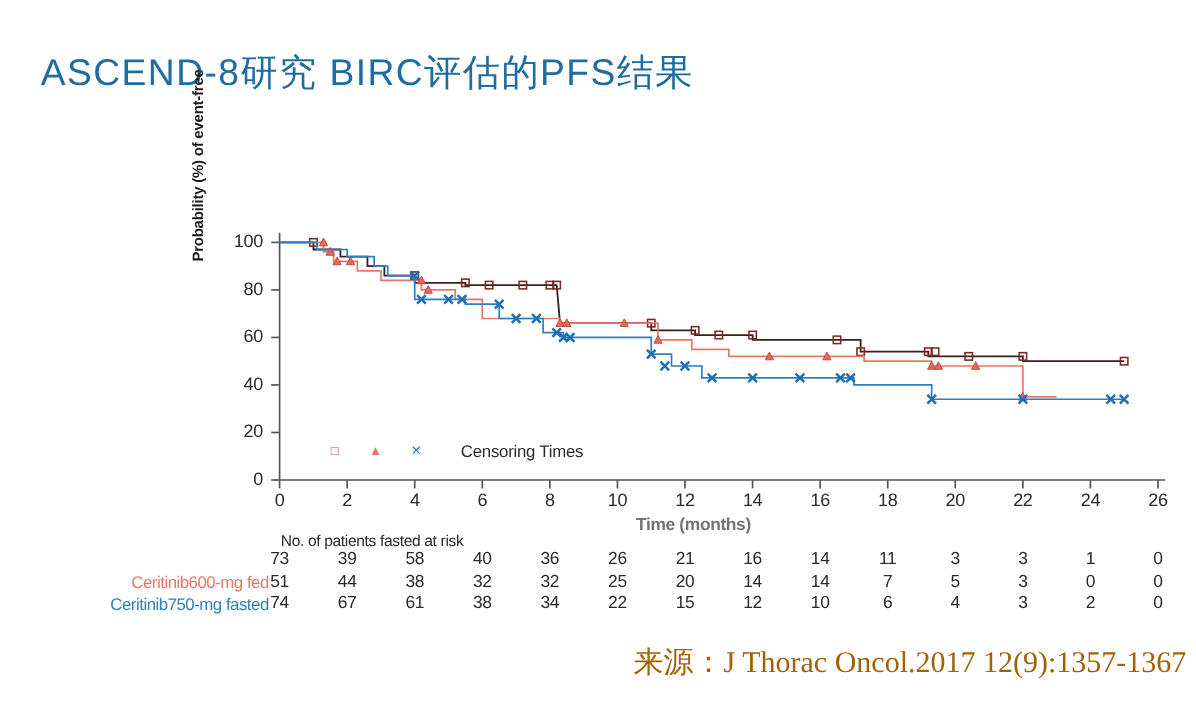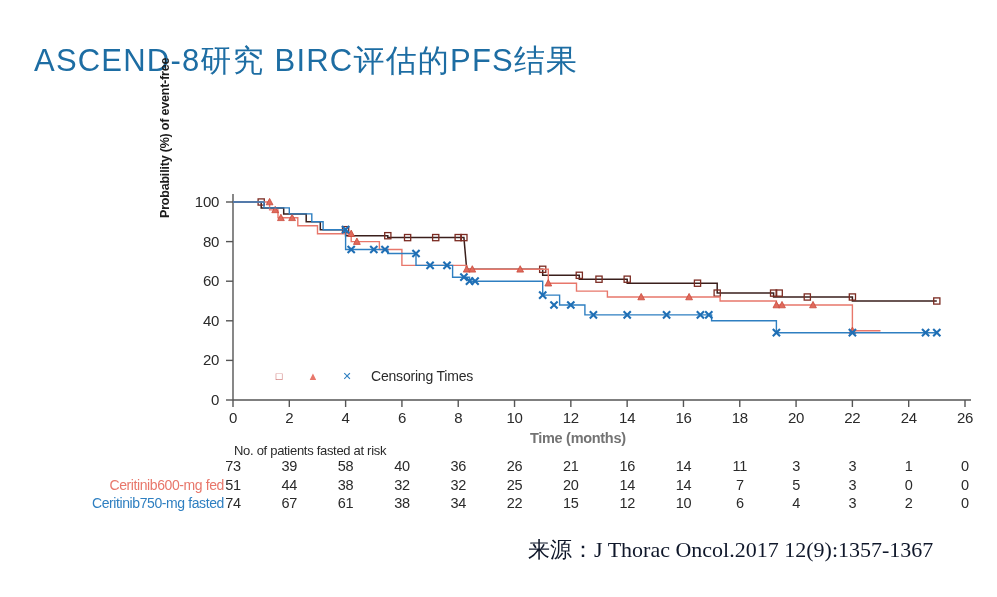--- a/index.html
+++ b/index.html
@@ -84,21 +84,21 @@
   
   #plot-legend {
     position: absolute;
     left: 262px; top: 368px;
     display: flex;
     align-items: center;
     gap: 0px;
     font-size: 13.5px;
   }
   #plot-legend .sym { width: 34px; text-align: center; font-size: 11px; line-height: 1; }
-  #plot-legend .legend-text { margin-left: 7px; color: #2a2a2a; font-size: 14px; letter-spacing: -0.2px; }
+  #plot-legend .legend-text { margin-left: 20px; color: #2a2a2a; font-size: 14px; letter-spacing: -0.2px; }
 
   
   #risk-header {
     position: absolute;
     left: 234px; top: 443px;
     font-size: 13px;
     color: #2a2a2a;
     letter-spacing: -0.3px;
   }
   #risk-table {
@@ -127,22 +127,22 @@
     color: #2a2a2a;
     top: 0;
     letter-spacing: -0.3px;
   }
 
   
   #source {
     position: absolute;
     left: 528px; top: 535px;
     font-family: "Liberation Serif", serif;
-    font-size: 22px;
-    color: #0f172a;
+    font-size: 25px;
+    color: #a16207;
     white-space: nowrap;
   }
 </style>
 </head>
 <body>
 
 <div id="slide">
 
   <div id="slide-title">ASCEND-8研究 BIRC评估的PFS结果</div>
 

